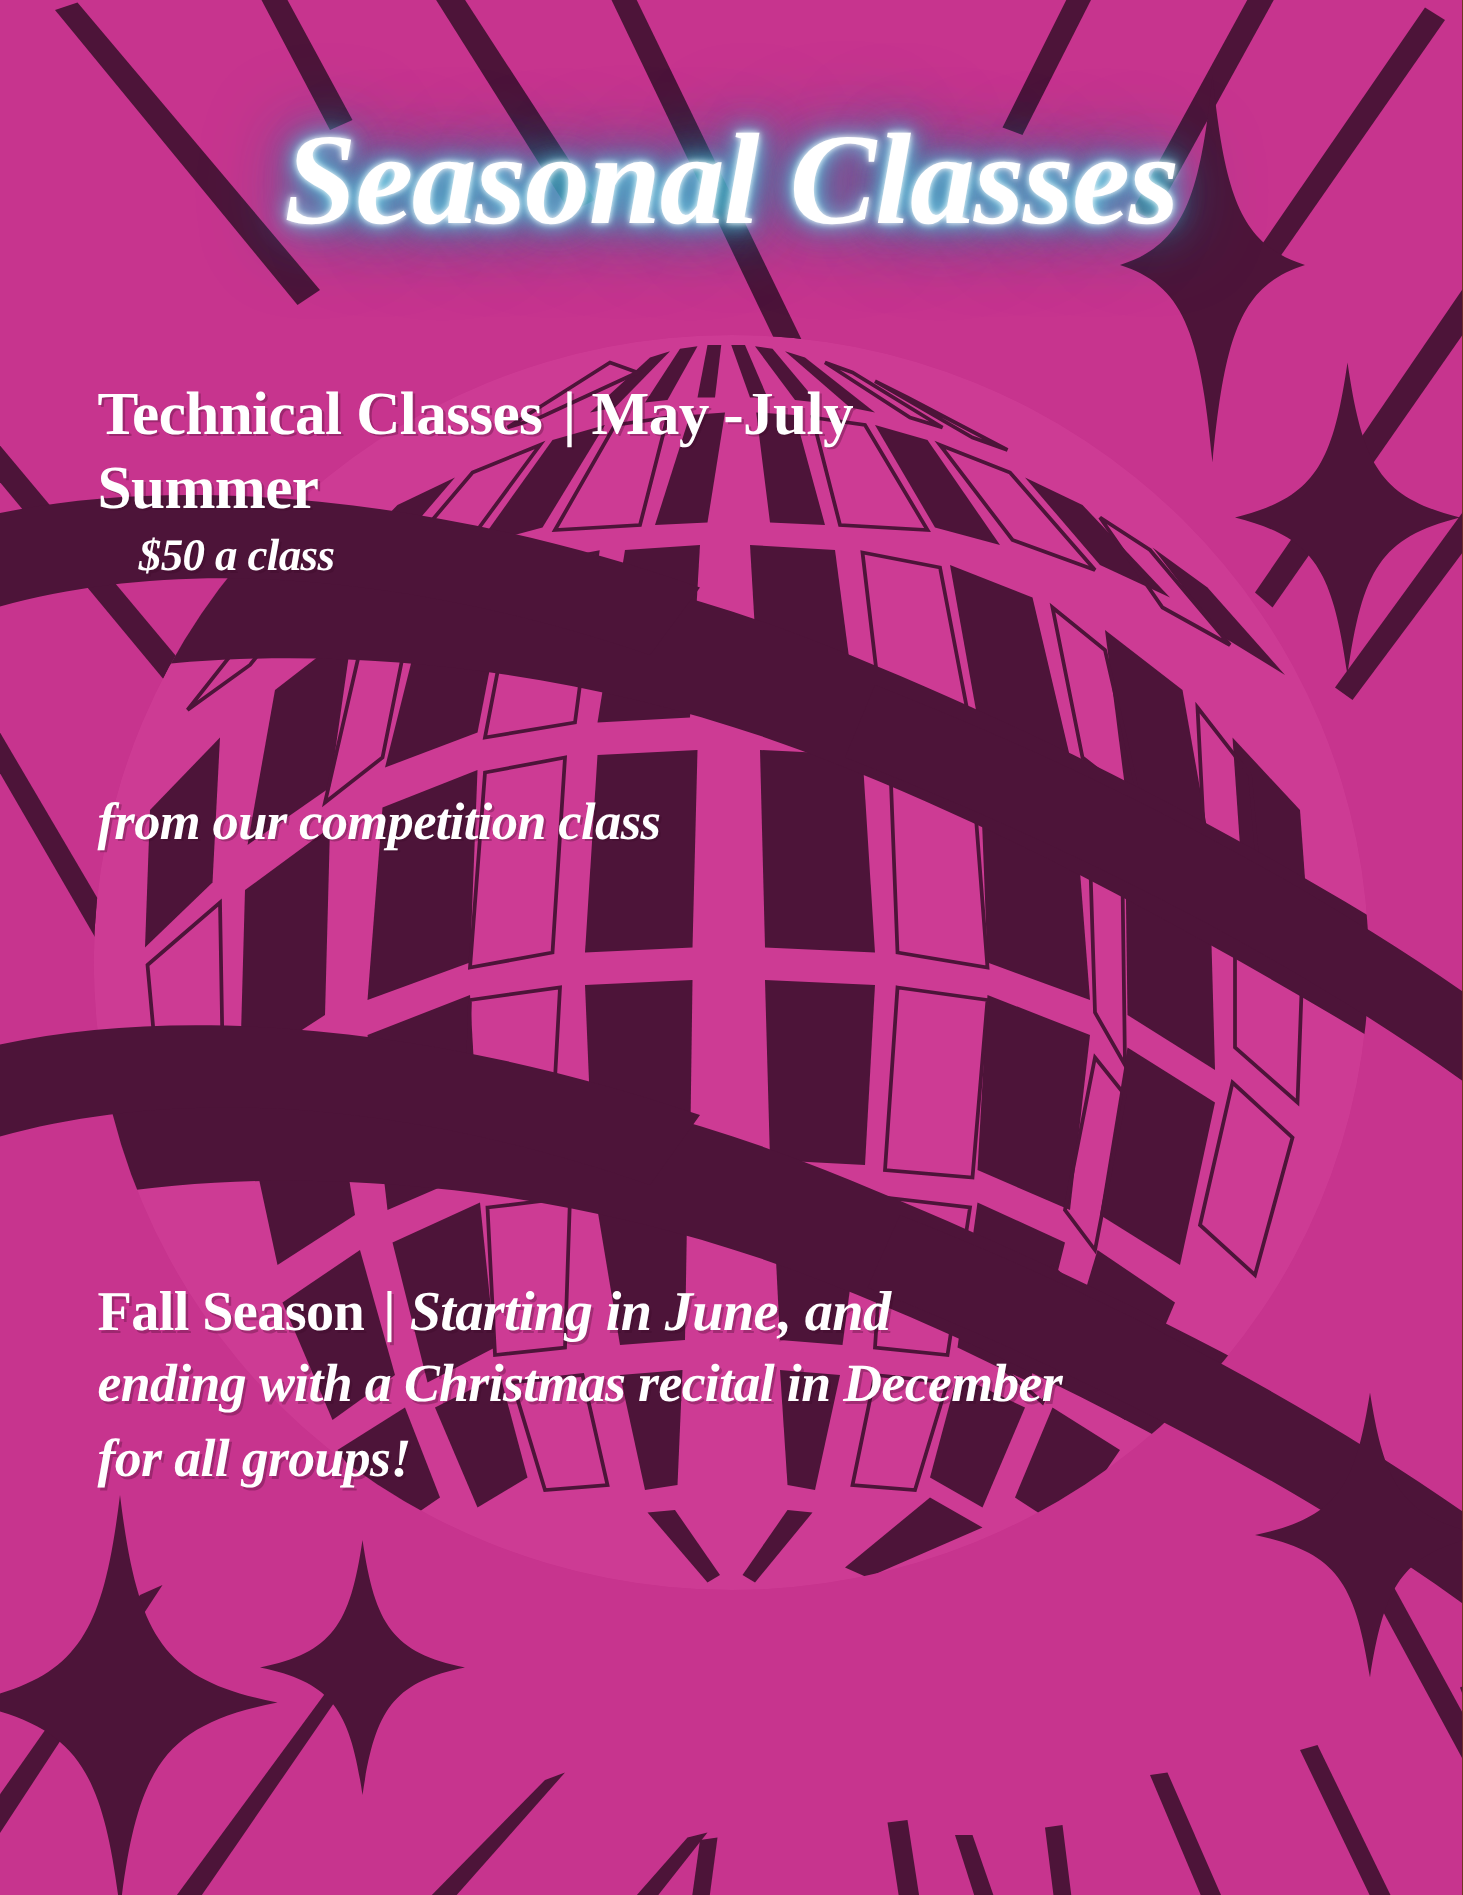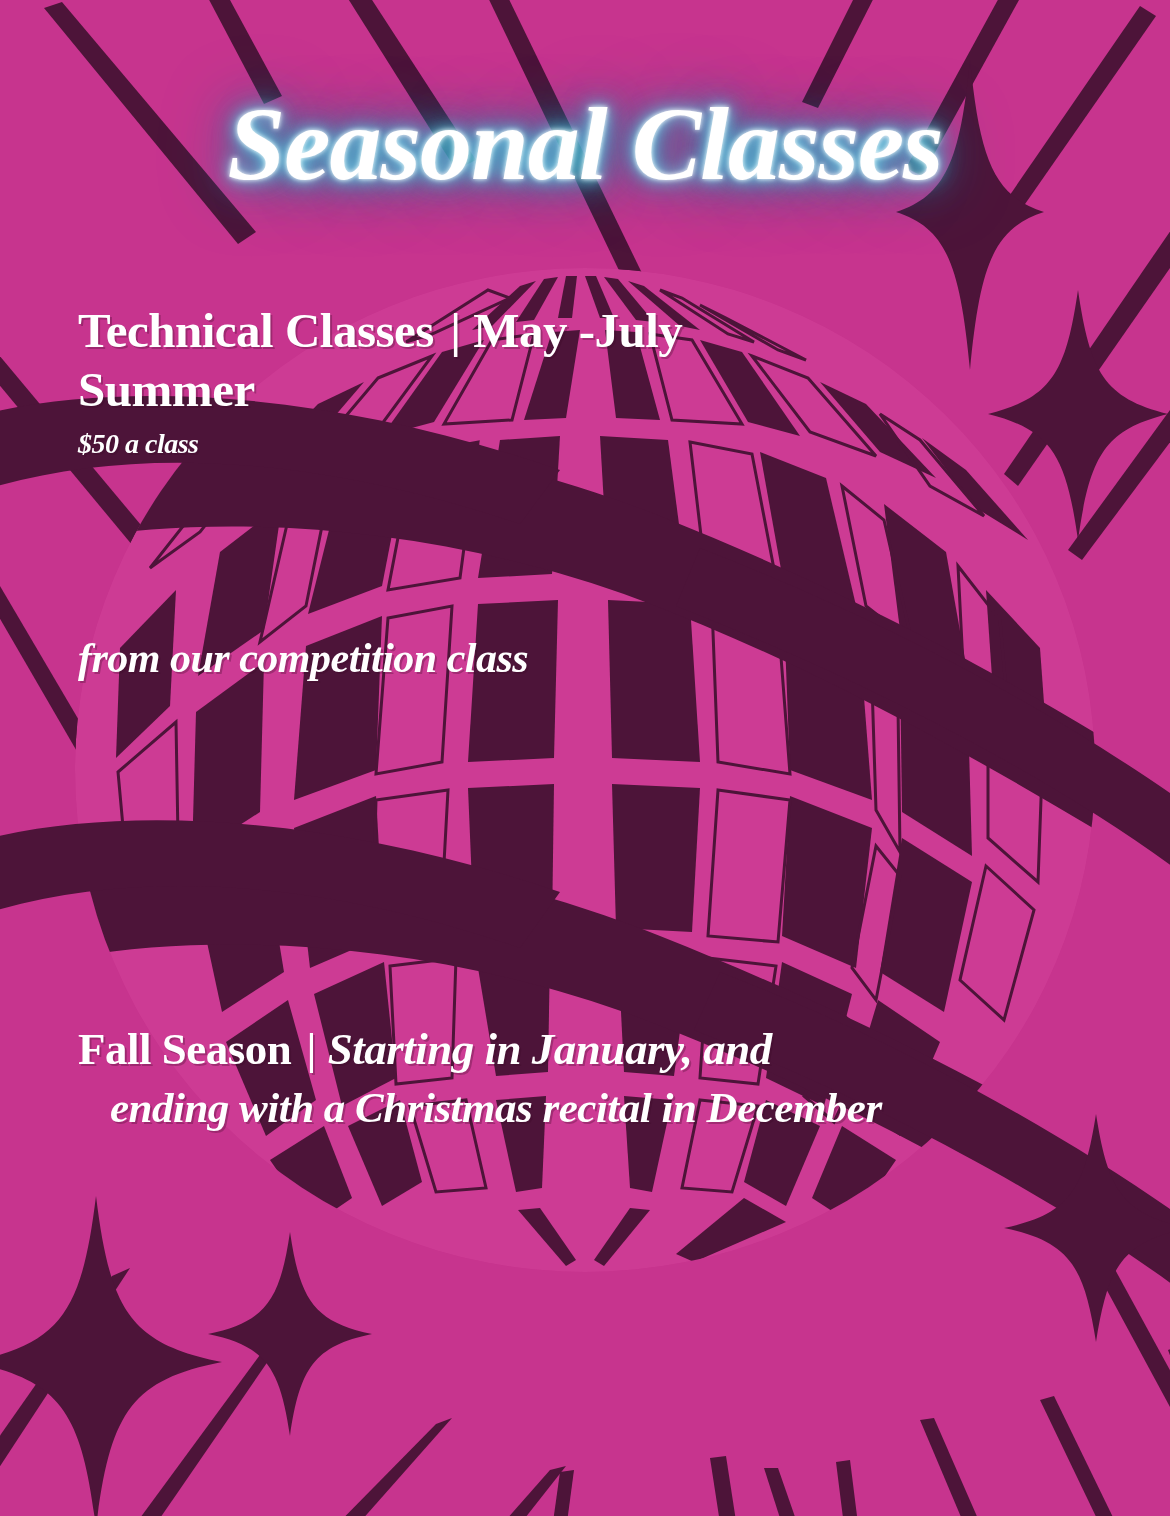--- a/index.html
+++ b/index.html
@@ -76,30 +76,30 @@
     letter-spacing: -0.5px;
   }
   .bar {
     font-weight: 700;
     font-style: normal;
   }
 
   #block-summer       { top: 300px; }
   #block-summer .l1   { font-size: 49px; line-height: 56px; }
   #block-summer .l2   { font-size: 49px; line-height: 62px; }
-  #block-summer .l3   { font-size: 28px; line-height: 52px; }
+  #block-summer .l3   { font-size: 36px; line-height: 52px; margin-left: 33px; }
 
   #block-tryouts      { top: 628px; }
   #block-tryouts .l1  { font-size: 45px; line-height: 56px; }
   #block-tryouts .l2  { font-size: 42px; line-height: 60px; padding-left: 10px; }
   #block-tryouts .l3  { font-size: 42px; line-height: 60px; }
 
   #block-fall         { top: 1020px; }
   #block-fall .l1     { font-size: 45px; line-height: 58px; }
-  #block-fall .l2     { font-size: 43px; line-height: 60px; margin-left: 32px; }
+  #block-fall .l2     { font-size: 43px; line-height: 60px; }
   #block-fall .l3     { font-size: 43px; line-height: 60px; }
 
   .sp-wide { letter-spacing: 4px; }
 </style>
 </head>
 <body>
 
 <div id="poster">
 
   <svg id="bg-art" viewBox="0 0 1170 1516" xmlns="http://www.w3.org/2000/svg">
@@ -354,19 +354,20 @@
       <div class="line l1 hd">Summer</div>
       <div class="line l3 it">$50 a class</div>
     </div>
 
     <div class="block" id="block-tryouts">
       <div class="line l3 it">from our competition class</div>
     </div>
 
     <div class="block" id="block-fall">
       <div class="line l1">
-        <span class="hd">Fall Season</span><span class="bar sp-wide">&nbsp;</span><span class="bar">|</span><span class="bar">&nbsp;</span><span class="it">Starting in January, and</span>
+        <span class="hd">Fall Season</span><span class="bar sp-wide">&nbsp;</span><span class="bar">|</span><span class="bar">&nbsp;</span><span class="it">Starting in June, and</span>
       </div>
       <div class="line l2 it">ending with a Christmas recital in December</div>
+      <div class="line l3 it">for all groups!</div>
     </div>
 
   </div>
 </div>
 
 </body></html>

